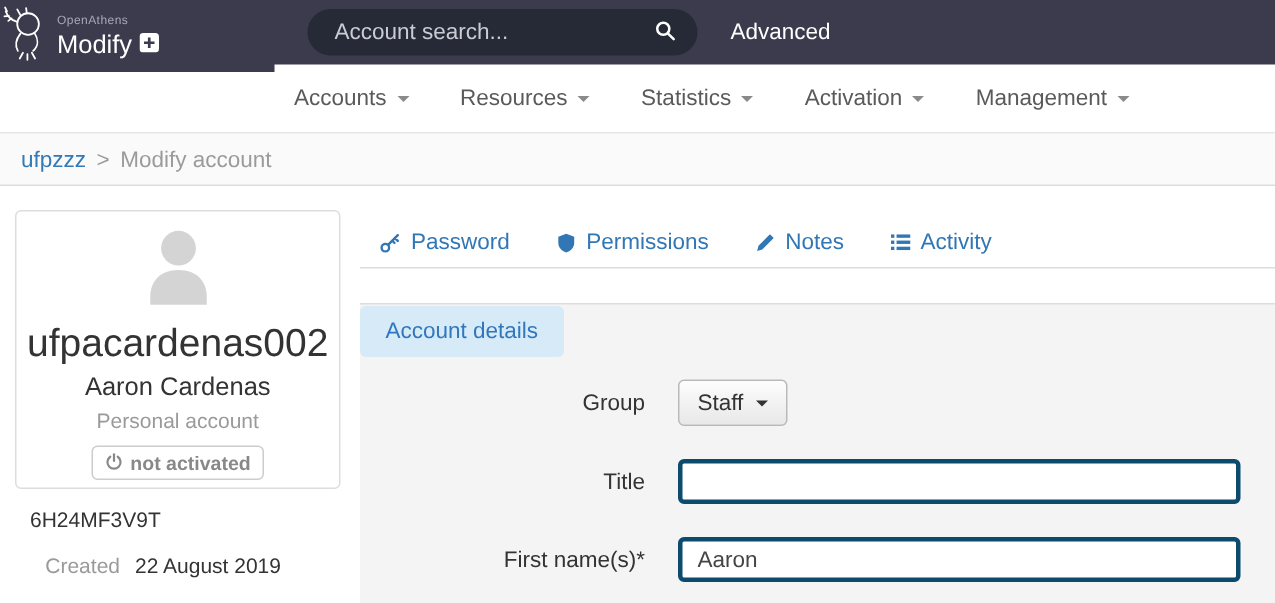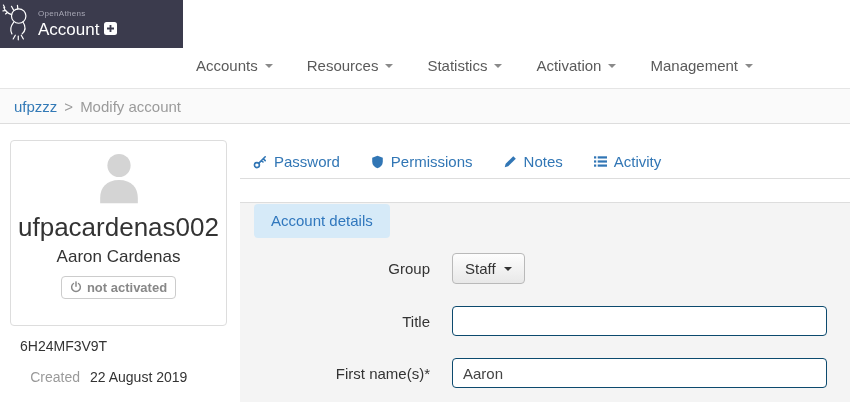--- a/index.html
+++ b/index.html
@@ -62,56 +62,70 @@
           align-items:flex-end; border-bottom:1px solid #ddd; }
   .tab { display:flex; align-items:center; gap:7px; padding:8px 13px; font-size:15px;
          color:#3176b5; cursor:pointer; white-space:nowrap; margin-right:5px; }
   .tab.active { background:#fff; border:1px solid #ddd; border-bottom:1px solid #fff;
                 margin-bottom:-1px; border-radius:4px 4px 0 0; color:#4a4a4a; padding:9px 13px; }
   .tab svg { flex:none; }
 
   
   .panel { position:absolute; left:240px; top:202px; right:0; height:220px; background:#f4f4f4;
            border-top:1px solid #ddd; }
-  .section-pill { position:absolute; left:14px; top:1px; height:34px; line-height:34px;
+  .section-pill { position:absolute; left:0; top:1px; height:34px; line-height:34px;
                   padding:0 17px; background:#d6eaf8; color:#3077bd; font-size:15px;
                   border-radius:4px; cursor:default; }
   .form-row { position:absolute; left:0; right:23px; display:flex; align-items:center; }
   .form-label { width:190px; text-align:right; font-size:15px; color:#333; flex:none; }
   .form-ctrl { margin-left:22px; flex:1; display:flex; }
-  .text-input { flex:1; height:30px; border:1px solid #0c4a6e; border-radius:4px; background:#fff;
+  .text-input { flex:1; height:30px; border:3px solid #0c4a6e; border-radius:4px; background:#fff;
                 font-size:15px; color:#444; padding:0 10px; font-family:"Liberation Sans",sans-serif;
                 outline:none; }
   .select-btn { display:inline-flex; align-items:center; gap:8px; height:31px; padding:0 12px;
                 font-size:15px; color:#333; border:1px solid #b9b9b9; border-radius:4px;
                 background:linear-gradient(#fdfdfd,#e8e8e8); cursor:pointer;
                 font-family:"Liberation Sans",sans-serif; }
   .select-btn .caret { color:#333; }
 </style>
 </head>
 <body>
 
 <div class="viewport">
 
+  <div class="topbar">
+    <div class="search-pill">
+      <input class="search-input" placeholder="Account search..." style="">
+      <button class="search-btn">
+        <span>
+          <svg width="15" height="15" viewBox="0 0 16 16" fill="none" stroke="#fff" stroke-width="1.8" stroke-linecap="round">
+            <circle cx="6.6" cy="6.6" r="4.3"></circle>
+              <path d="M10 10l4 4"></path>
+          </svg>
+        </span>
+      </button>
+    </div>
+    <a class="advanced">Advanced</a>
+  </div>
 
   <div class="brand">
     <span>
       <svg width="34" height="40" viewBox="0 0 40 44" fill="none" stroke="#fff" stroke-width="1.4" stroke-linecap="round">
         <circle cx="22" cy="15" r="8.5"></circle>
         <path d="M16 8l-2.5-4.5M21 6.5l-.5-4"></path>
         <path d="M13 13c-4-1-7-4-8.5-8"></path>
         <path d="M7 8.5l-3.5.5M9 10.5l-2.5 2M5.5 5L4 2"></path>
         <path d="M16 22.5c-3.5 4.5-4.5 9-2 13.5M27 22c3 4.5 3.5 10-1 14"></path>
         <path d="M18 37.5l-2.5 4.5M21.5 38.5v4.5M25 37.5l2.5 4.5"></path>
       </svg>
     </span>
     <div class="brand-text">
       <div class="brand-sup">OpenAthens</div>
       <div class="brand-main">
-        <span>Account</span>
+        <span>Modify</span>
         <span>
           <svg width="13" height="13" viewBox="0 0 13 13">
             <rect width="13" height="13" rx="2.5" fill="#fff"></rect>
             <path d="M6.5 3v7M3 6.5h7" stroke="#3b3b4d" stroke-width="1.8"></path>
           </svg>
         </span>
       </div>
     </div>
   </div>
 
@@ -147,20 +161,21 @@
 
   <div class="card">
     <div class="avatar">
       <svg width="62" height="56" viewBox="0 0 64 58" fill="#d4d4d4">
         <circle cx="32" cy="15" r="12"></circle>
         <path d="M32 30c-13 0-19.5 8.2-19.5 18.5V54h39v-5.5C51.5 38.2 45 30 32 30z"></path>
       </svg>
     </div>
     <div class="username">ufpacardenas002</div>
     <div class="fullname">Aaron Cardenas</div>
+    <div class="acct-type">Personal account</div>
     <div class="status-badge">
       <span style="display:flex;">
         <svg width="12" height="12" viewBox="0 0 14 14" fill="none" stroke="#888" stroke-width="1.7" stroke-linecap="round">
           <path d="M7 1v5.2"></path>
             <path d="M4.1 2.9a5.1 5.1 0 1 0 5.8 0"></path>
         </svg>
       </span>
       <span>not activated</span>
     </div>
   </div>

